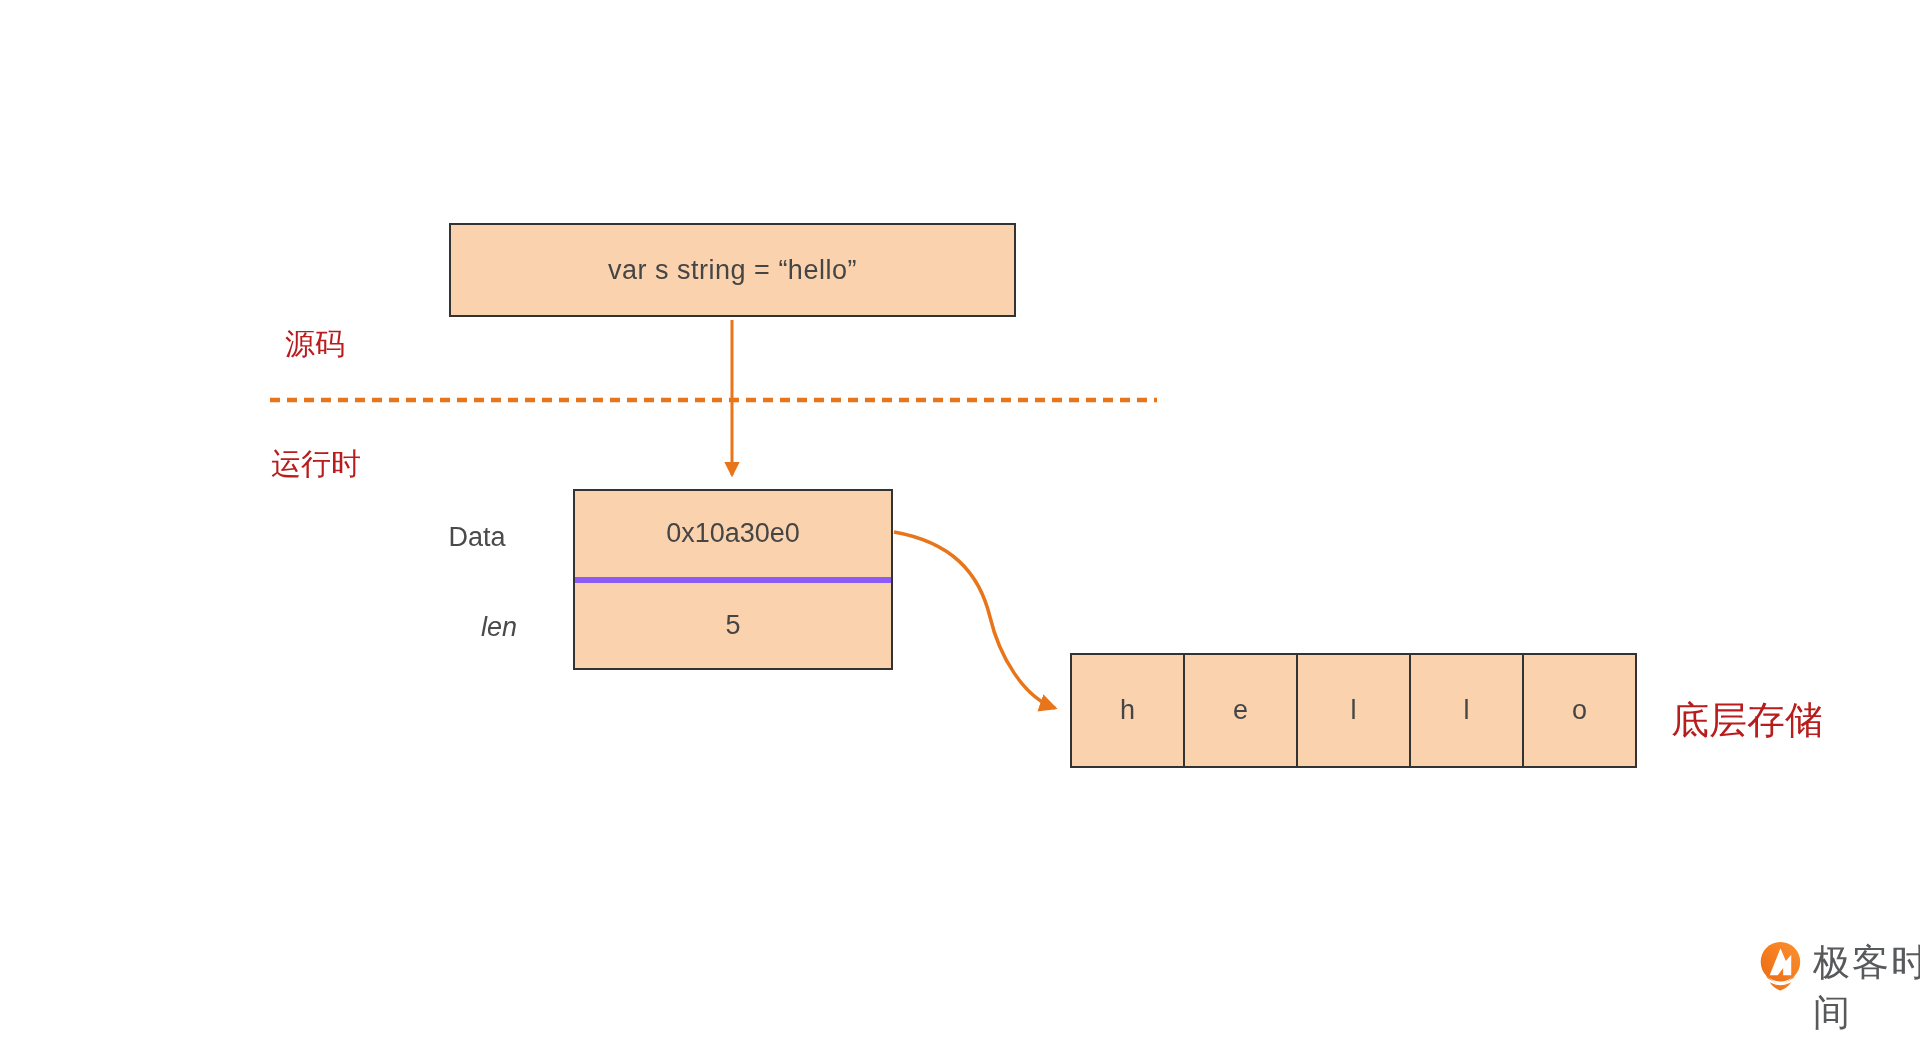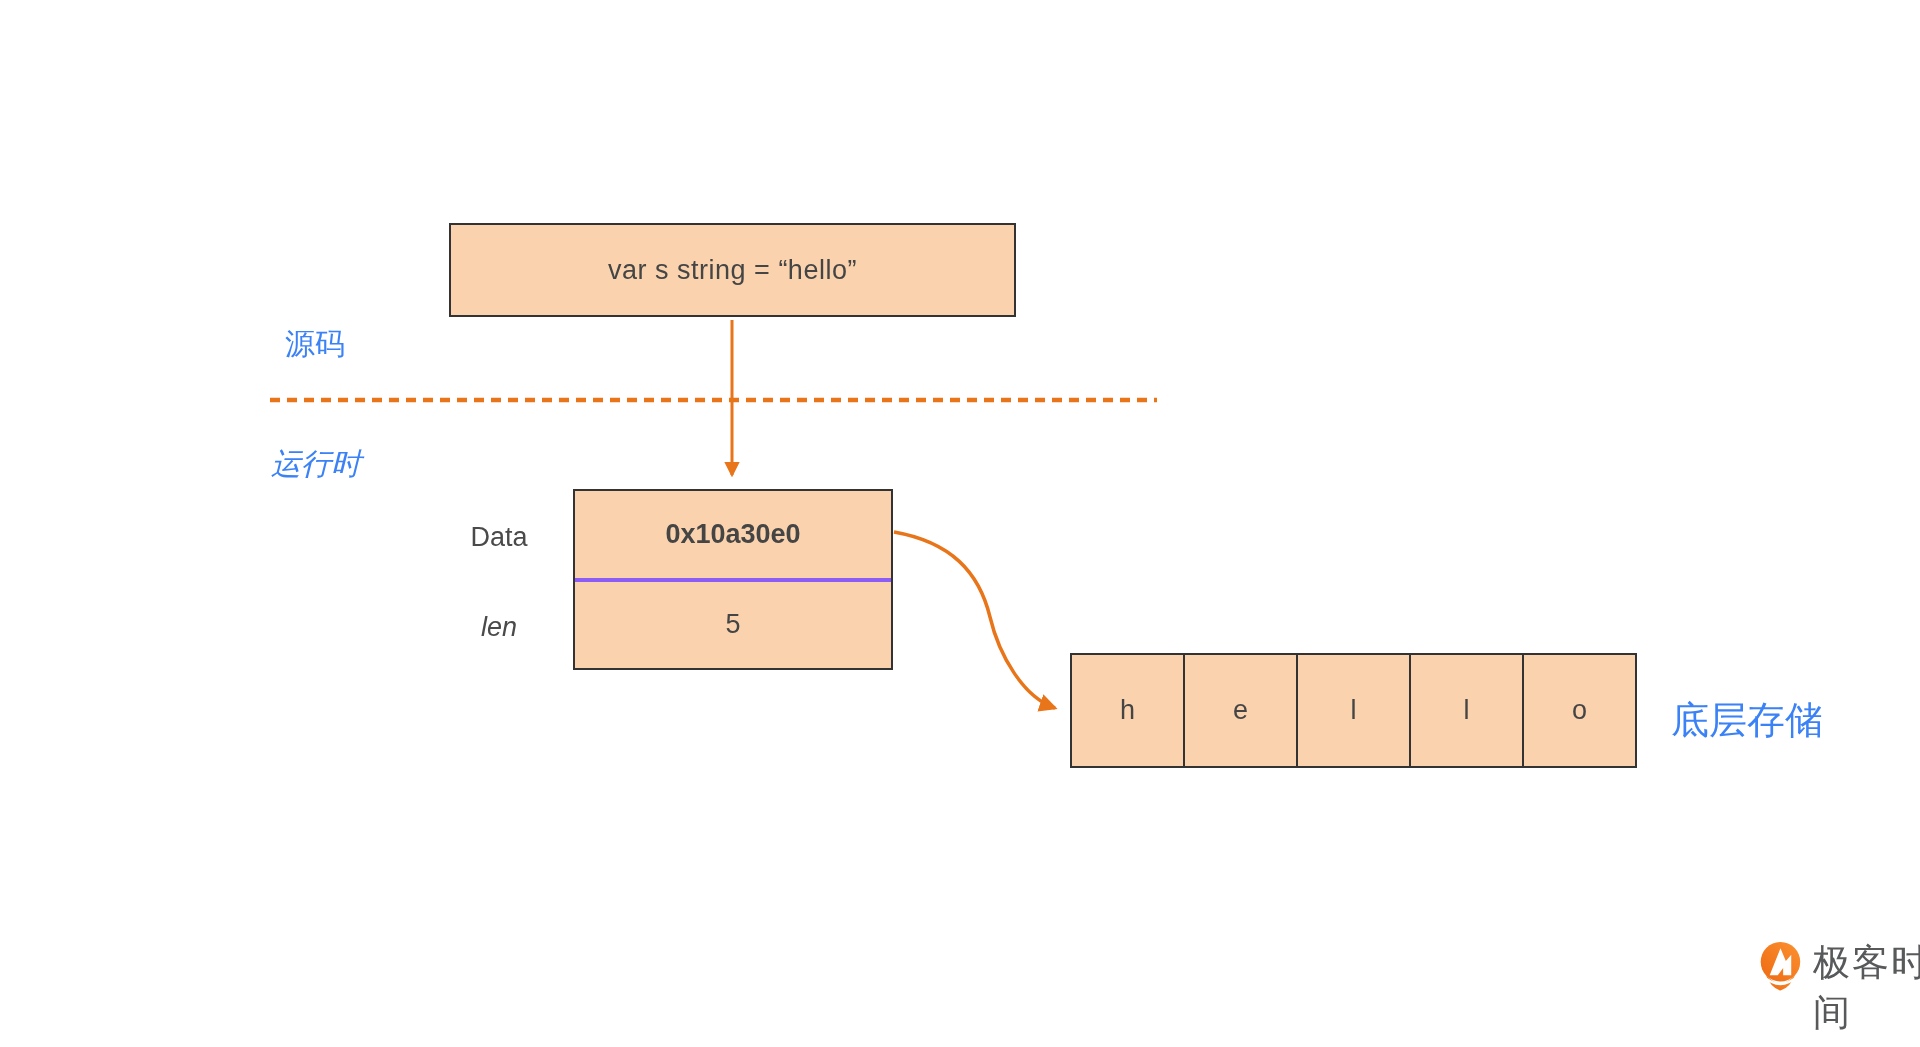--- a/index.html
+++ b/index.html
@@ -33,25 +33,25 @@
     color: #454545;
   }
   .code-box {
     left: 416px; top: 223px;
     width: 567px; height: 94px;
     font-size: 27px;
     letter-spacing: 0.5px;
   }
   .zone-label {
     position: absolute;
-    color: #3b82f6;
+    color: #b91c1c;
     font-size: 30px;
   }
   .label-source  { left: 252px; top: 324px; }
-  .label-runtime { left: 238px; top: 444px; font-style: italic; }
+  .label-runtime { left: 238px; top: 444px; }
   .label-storage { left: 1638px; top: 695px; font-size: 38px; }
 
   .struct-box {
     position: absolute;
     left: 540px; top: 489px;
     width: 320px; height: 181px;
     border: 2px solid #333333;
     background: #FAD3AE;
     box-sizing: border-box;
     display: flex;
@@ -59,31 +59,30 @@
   }
   .struct-row {
     flex: 1;
     display: flex;
     align-items: center;
     justify-content: center;
     font-size: 27px;
     color: #454545;
   }
   .struct-row:first-child {
-    border-bottom: 4px solid #8b5cf6;
-    font-weight: bold;
+    border-bottom: 6px solid #8b5cf6;
   }
   .field-label {
     position: absolute;
     width: 130px;
     text-align: center;
     font-size: 27px;
     color: #4a4a4a;
   }
-  .field-label-data { left: 401px; top: 522px; }
+  .field-label-data { left: 379px; top: 522px; }
   .field-label-len  { left: 401px; top: 612px; font-style: italic; }
 
   .cells-row {
     position: absolute;
     left: 1037px; top: 653px;
     display: flex;
   }
   .cell {
     width: 115px; height: 115px;
     background: #FAD3AE;

